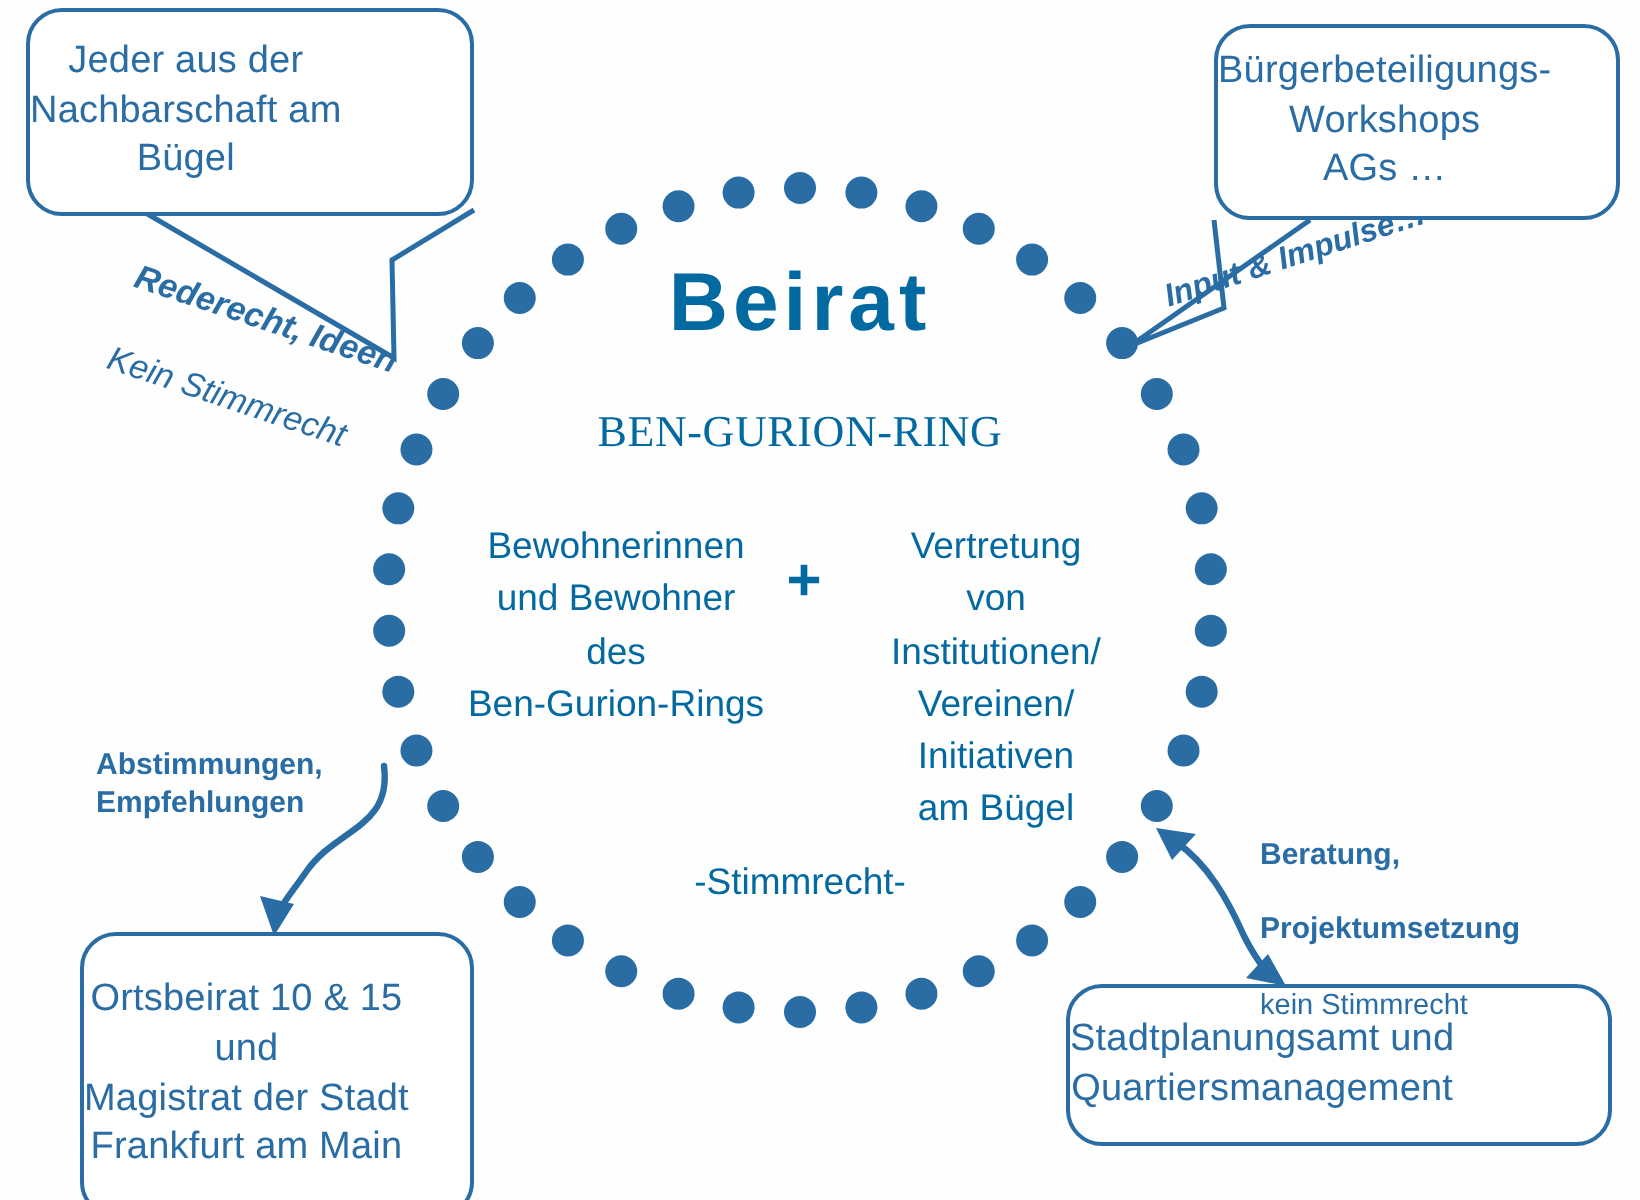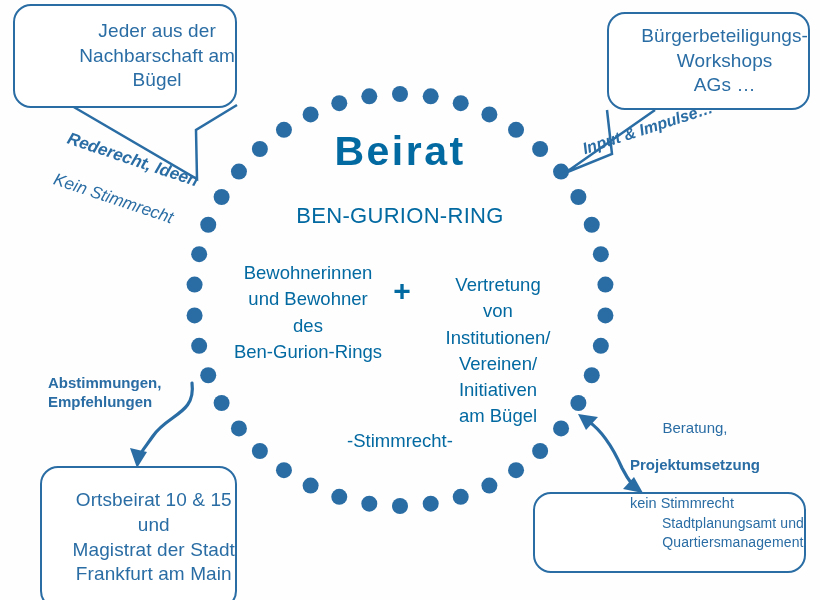--- a/index.html
+++ b/index.html
@@ -28,41 +28,40 @@
   }
   .callout {
     position: absolute;
     box-sizing: border-box;
     border: 2.5px solid #2a6da4;
     border-radius: 18px;
     background: #ffffff;
     color: #2a6da4;
     display: flex;
     align-items: center;
-    justify-content: flex-end;
+    justify-content: flex-start;
     text-align: center;
     line-height: 1.30;
     letter-spacing: 0.1px;
   }
   #callout-neighbourhood {
     left: 13px; top: 4px; width: 224px; height: 104px;
     font-size: 19px;
   }
   #callout-participation {
     left: 607px; top: 12px; width: 203px; height: 98px;
     font-size: 19px;
-    padding-left: 45px;
   }
   #callout-ortsbeirat {
     left: 40px; top: 466px; width: 197px; height: 143px;
     font-size: 19px;
   }
   #callout-stadtplanungsamt {
     left: 533px; top: 492px; width: 273px; height: 81px;
-    font-size: 14px;
+    font-size: 19px;
   }
 
   .edge-label {
     position: absolute;
     color: #2a6da4;
     line-height: 1.25;
     white-space: pre-line;
   }
   #label-rederecht {
     left: 78px; top: 108px;
@@ -87,21 +86,21 @@
     font-size: 15px;
     font-weight: bold;
     text-align: left;
   }
 
   #label-beratung {
     left: 630px; top: 400px;
     font-size: 15px;
     text-align: left;
   }
-  #label-beratung .b1 { font-weight: normal; display: block; text-align: center; }
+  #label-beratung .b1 { font-weight: bold; display: block; }
   #label-beratung .b2 { font-weight: bold; display: block; }
   #label-beratung .b3 { font-weight: normal; display: block; font-size: 14.5px; }
 
   .center-text {
     position: absolute;
     color: #0369a1;
     text-align: center;
   }
   #title-beirat {
     left: 270px; top: 128px; width: 260px;
@@ -111,39 +110,39 @@
   }
   #subtitle-soziale {
     left: 270px; top: 176px; width: 260px;
     font-size: 22px;
     letter-spacing: 2.0px;
   }
   #subtitle-ring {
     left: 270px; top: 203px; width: 260px;
     font-size: 22px;
     letter-spacing: 0.3px;
+    font-family: Liberation Serif, serif;
   }
   #col-bewohner {
     left: 222px; top: 260px; width: 172px;
     font-size: 18.5px;
     line-height: 1.42;
     text-align: center;
   }
   #plus-sign {
     left: 390px; top: 276px; width: 24px;
     font-size: 30px;
     font-weight: bold;
     line-height: 1;
   }
   #col-vertretung {
     left: 418px; top: 260px; width: 160px;
     font-size: 18.5px;
     line-height: 1.42;
     text-align: center;
-    margin-top: 12px;
   }
   #label-stimmrecht {
     left: 320px; top: 430px; width: 160px;
     font-size: 18.5px;
   }
 </style>
 </head>
 <body>
 
 <div id="stage">

